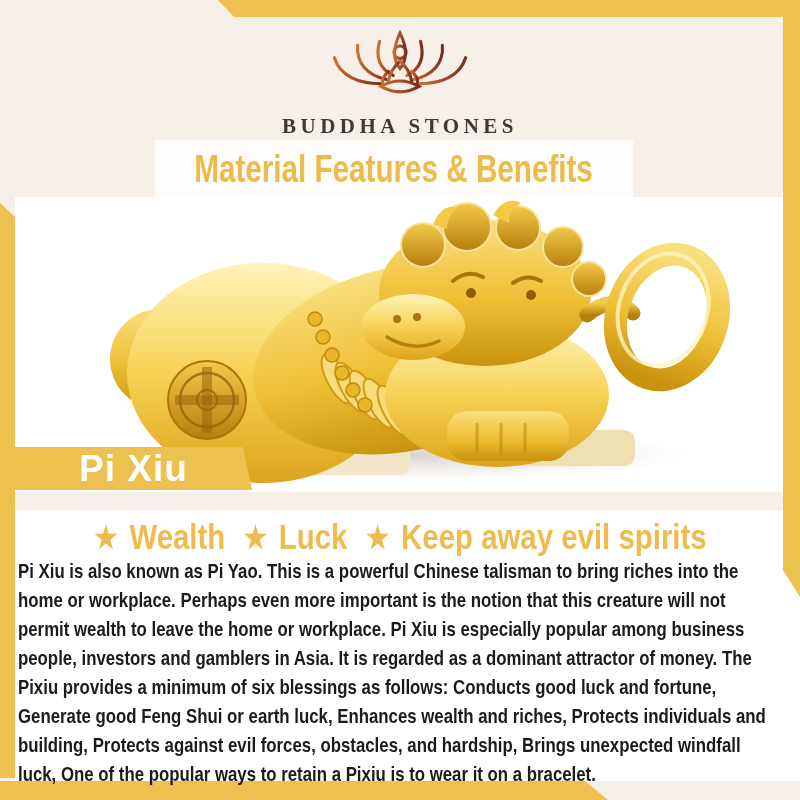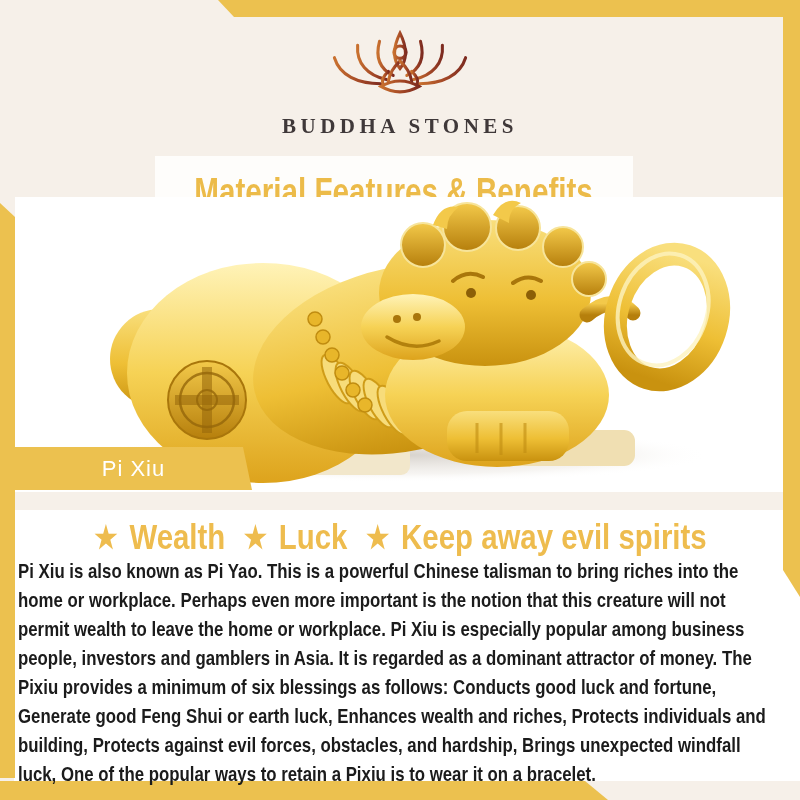--- a/index.html
+++ b/index.html
@@ -19,33 +19,33 @@
            clip-path:polygon(0 0,585px 0,100% 100%,0 100%);}
 
   
   .logo{left:318px;top:28px;width:164px;height:84px;}
   .brand-name{left:0;top:114px;width:800px;text-align:center;
       font-family:"Liberation Serif",serif;font-size:21px;font-weight:600;
       letter-spacing:4.5px;color:#3f3839;}
 
   
   .title-band{left:155px;top:140px;width:478px;height:58px;background:#fefdfb;
-      display:flex;align-items:flex-end;justify-content:center;margin-top:16px;}
+      display:flex;align-items:center;justify-content:center;}
   .title-text{font-size:38px;font-weight:700;color:#ecbb49;white-space:nowrap;
       transform:scaleX(0.78);letter-spacing:0px;}
 
   
   .photo-area{left:15px;top:197px;width:768px;height:295px;background:#ffffff;}
   .photo-area svg{display:block;width:768px;height:295px;}
 
   
   .label-banner{left:15px;top:447px;width:237px;height:43px;background:#ecc14f;
       clip-path:polygon(0 0,228px 0,100% 100%,0 100%);z-index:7;
       display:flex;align-items:center;justify-content:center;}
-  .label-text{color:#ffffff;font-size:22px;font-weight:400;letter-spacing:1px;}
+  .label-text{color:#ffffff;font-size:37px;font-weight:700;letter-spacing:1px;}
 
   
   .content{left:14px;top:510px;width:786px;height:271px;background:#ffffff;z-index:4;}
 
   .benefits{left:0;top:516px;width:800px;height:42px;z-index:5;
       display:flex;align-items:center;justify-content:center;}
   .benefits-inner{display:flex;align-items:center;white-space:nowrap;
       transform:scaleX(0.84);color:#eebc4e;font-weight:700;font-size:35px;}
   .star{font-size:31px;margin:0 14px 0 22px;}
   .star:first-child{margin-left:0;}

